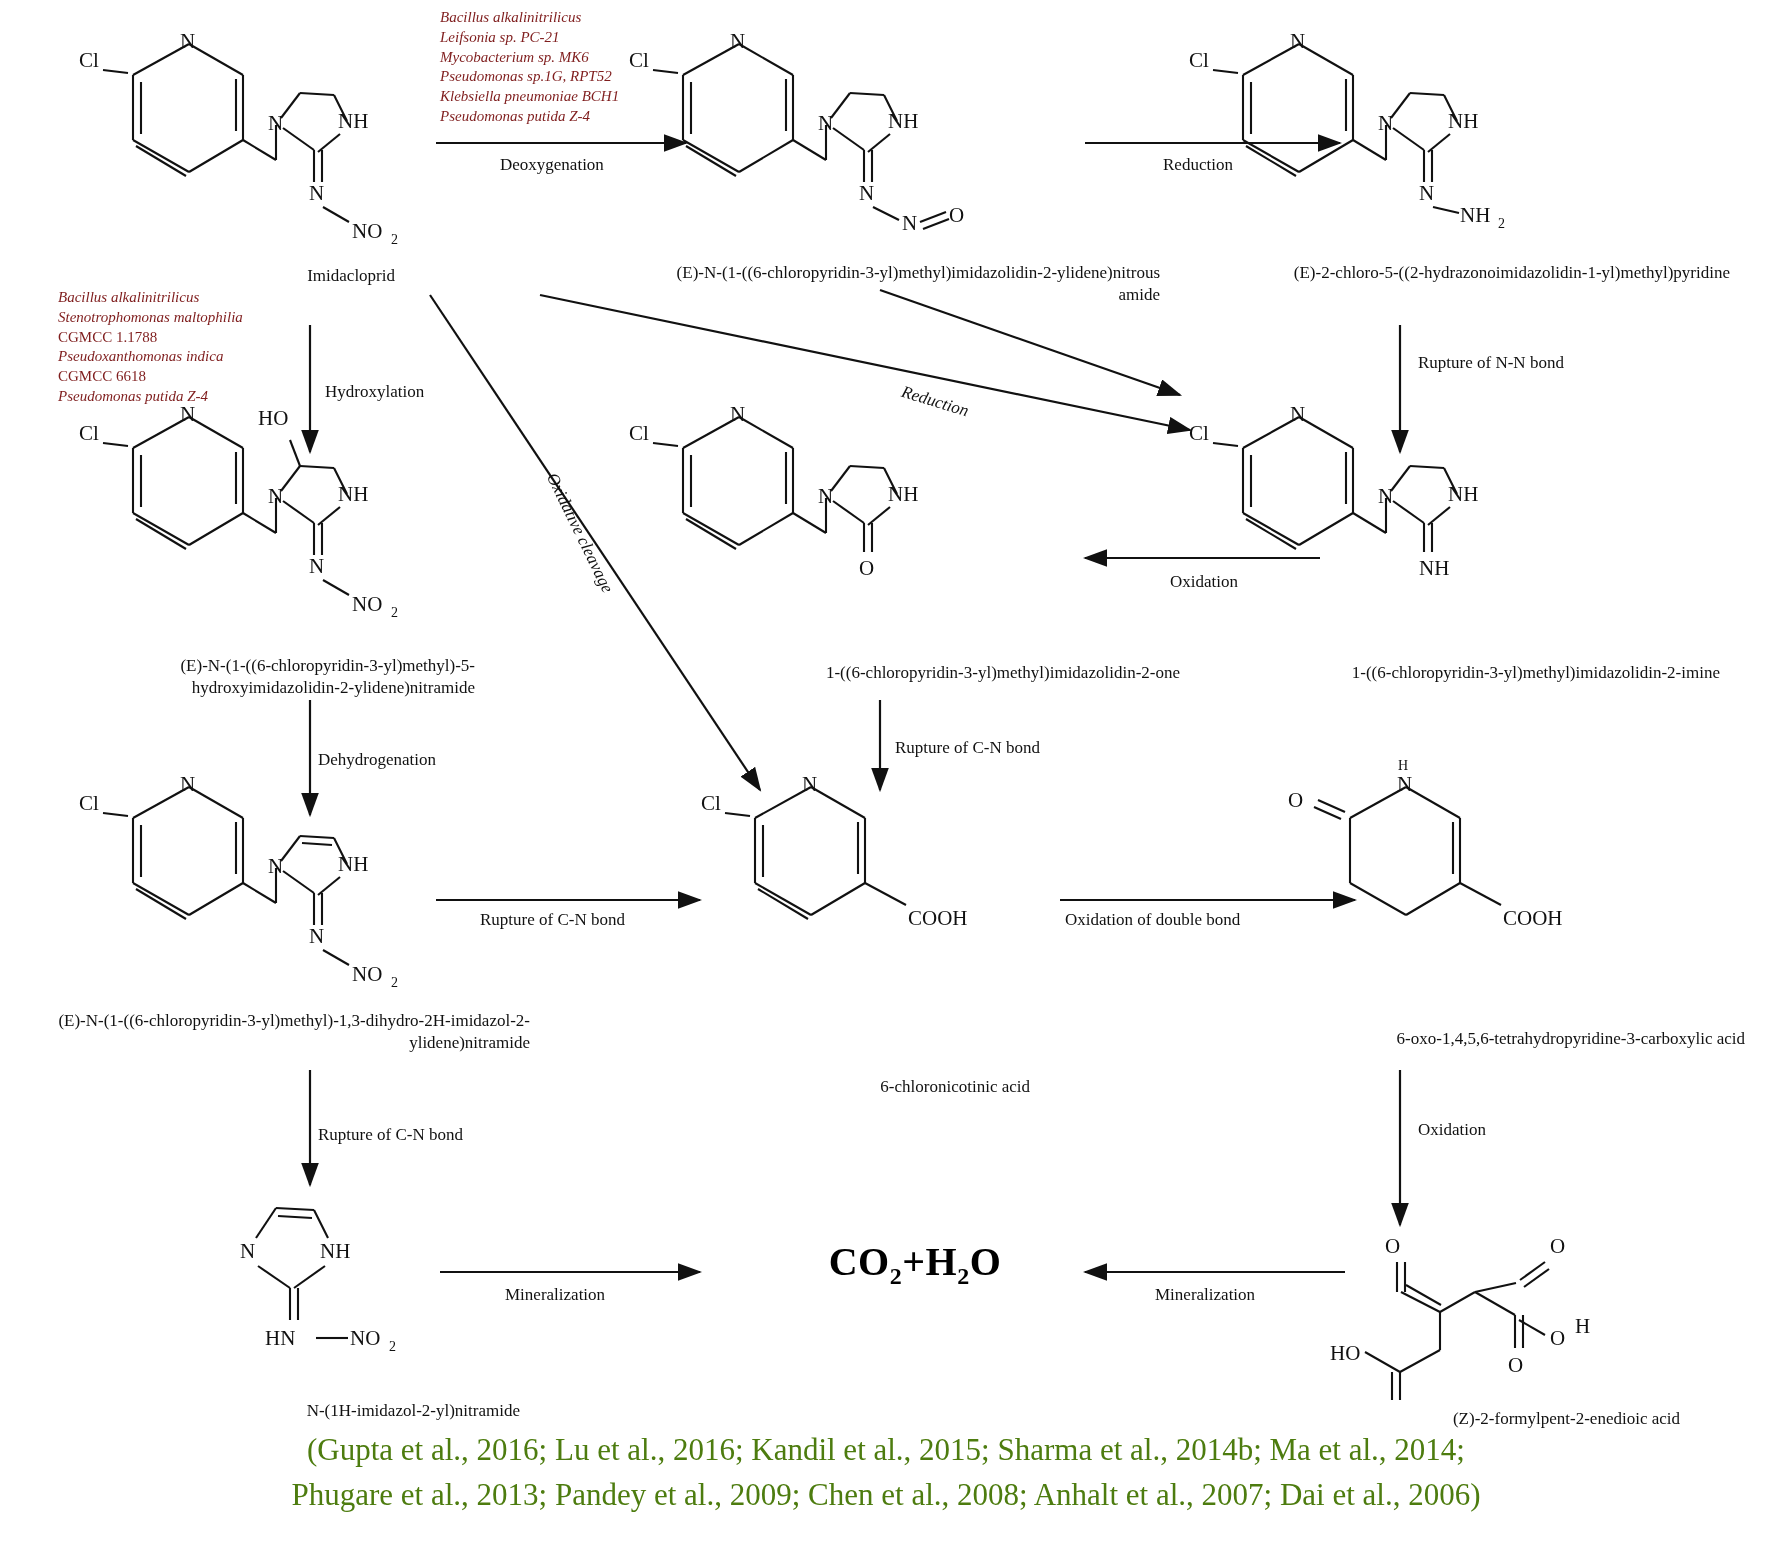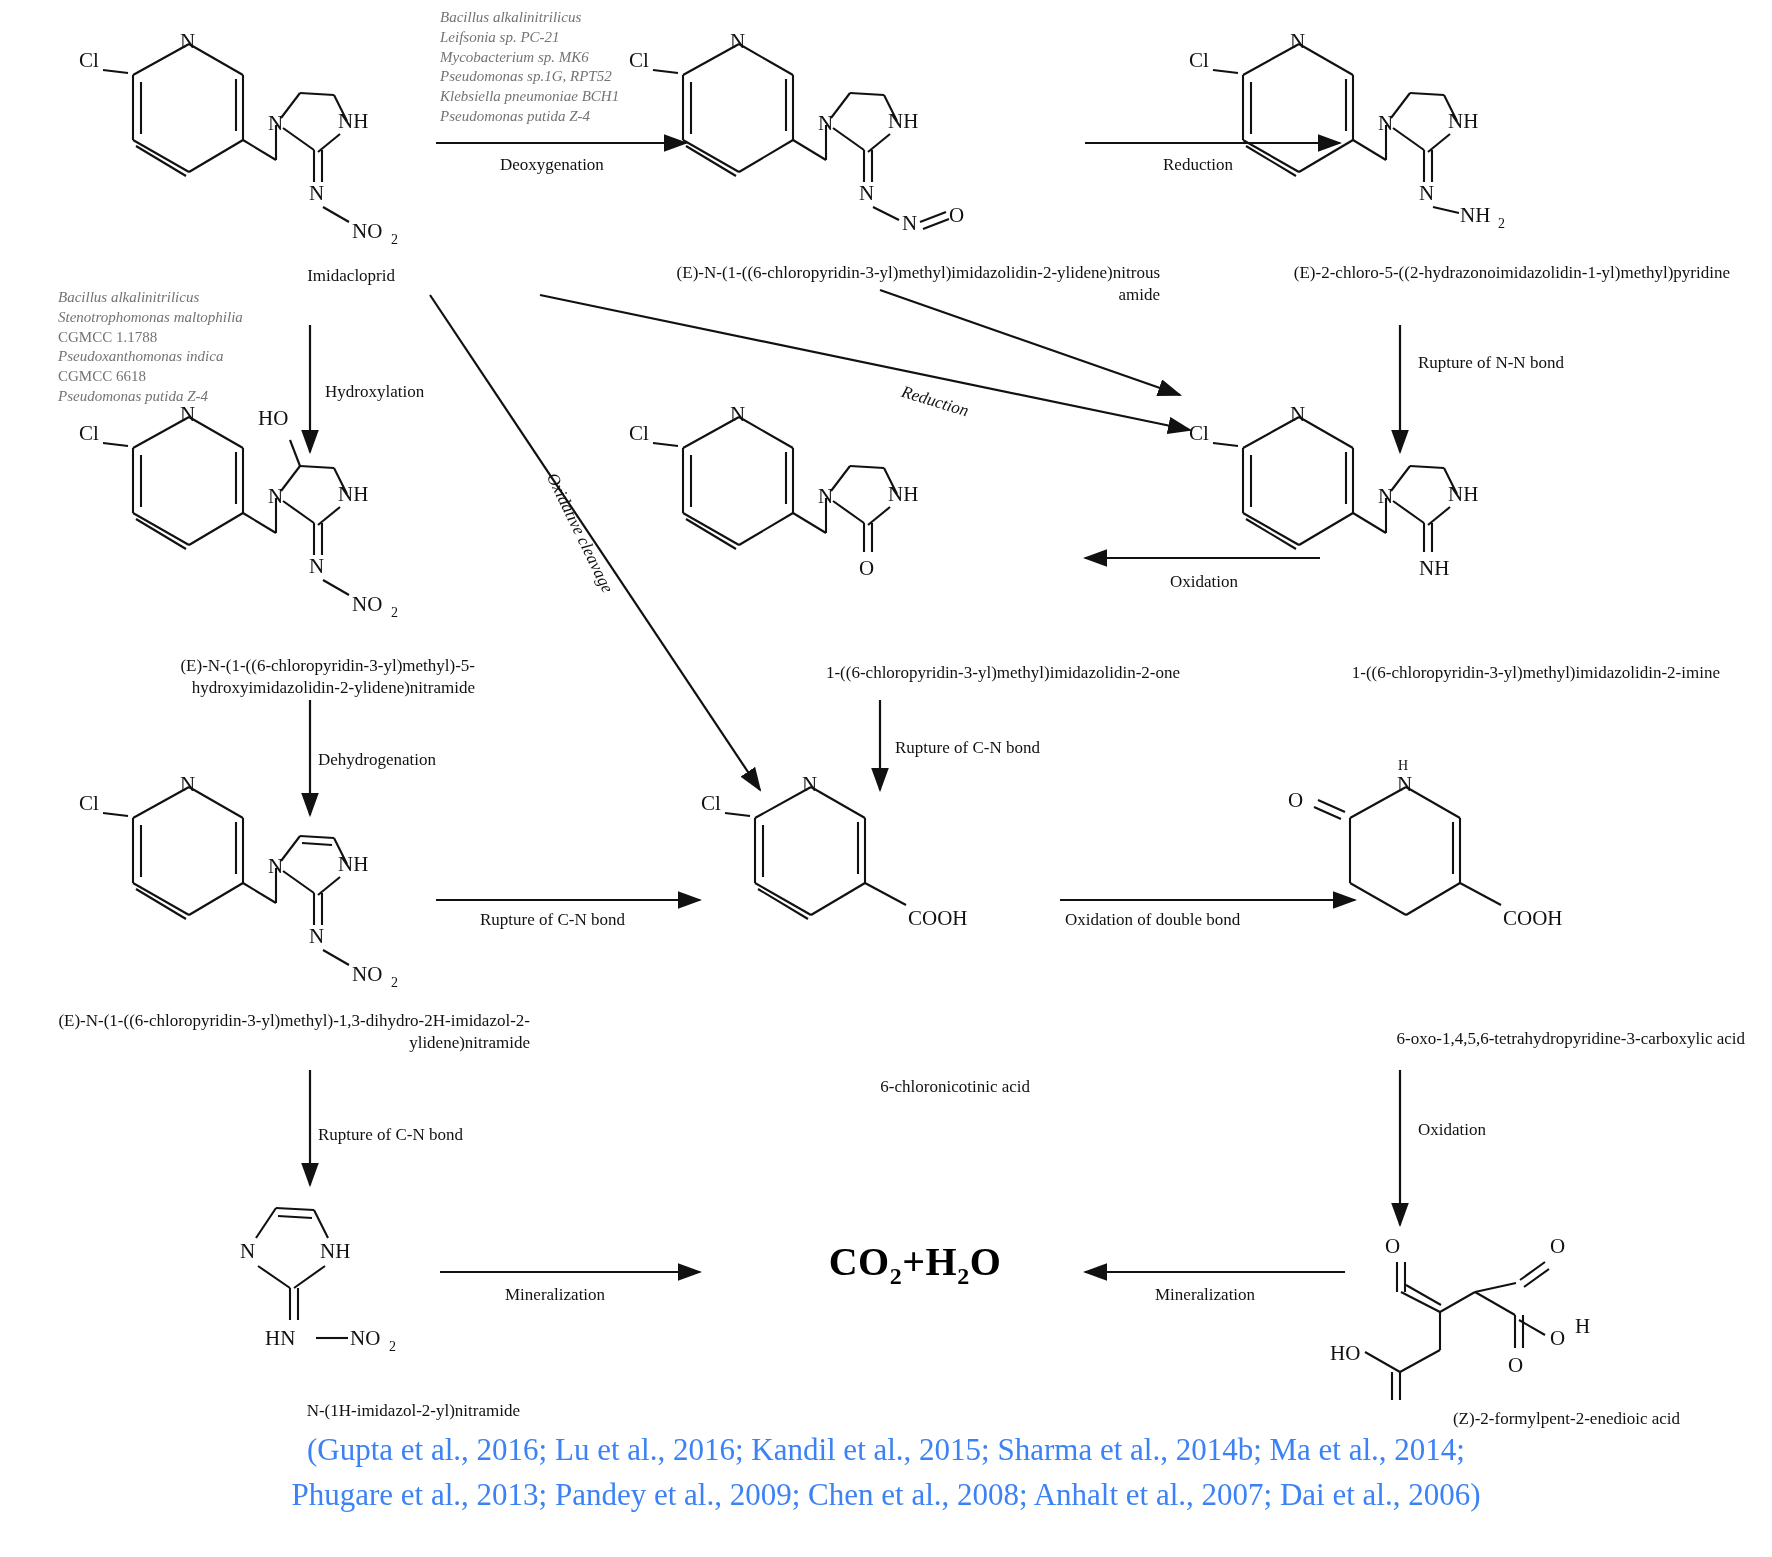--- a/index.html
+++ b/index.html
@@ -1,23 +1,23 @@
 <!DOCTYPE html>
 <html><head>
 <meta charset="utf-8">
 <style>
   html,body{margin:0;padding:0;background:#fff;}
   body{width:1772px;height:1557px;position:relative;font-family:"Liberation Serif",serif;color:#000;overflow:hidden;}
   .canvas{position:absolute;left:0;top:0;width:1772px;height:1557px;}
   .abs{position:absolute;}
   .cap{font-size:17px;line-height:1.3;text-align:right;color:#111;}
-  .org{font-size:15px;line-height:1.32;font-style:italic;color:#737373;}
+  .org{font-size:15px;line-height:1.32;font-style:italic;color:#7f1d1d;}
   .orgplain{font-style:normal;}
   .arrowlbl{font-size:17px;color:#111;white-space:nowrap;}
-  .citation{position:absolute;left:0;top:1428px;width:1772px;text-align:center;font-size:31px;line-height:1.45;color:#3b82f6;}
+  .citation{position:absolute;left:0;top:1428px;width:1772px;text-align:center;font-size:31px;line-height:1.45;color:#4d7c0f;}
   .co2{font-size:40px;letter-spacing:0.5px;}
   .co2 sub{font-size:24px;}
   svg{overflow:visible;}
   .bond{stroke:#111;stroke-width:2.1;fill:none;}
   .atom{font-family:"Liberation Serif",serif;font-size:21px;fill:#111;}
   .atom-s{font-family:"Liberation Serif",serif;font-size:14px;fill:#111;}
   .arrow{stroke:#111;stroke-width:2.2;fill:none;}
   .arrowhead{fill:#111;}
 </style>
 </head>

